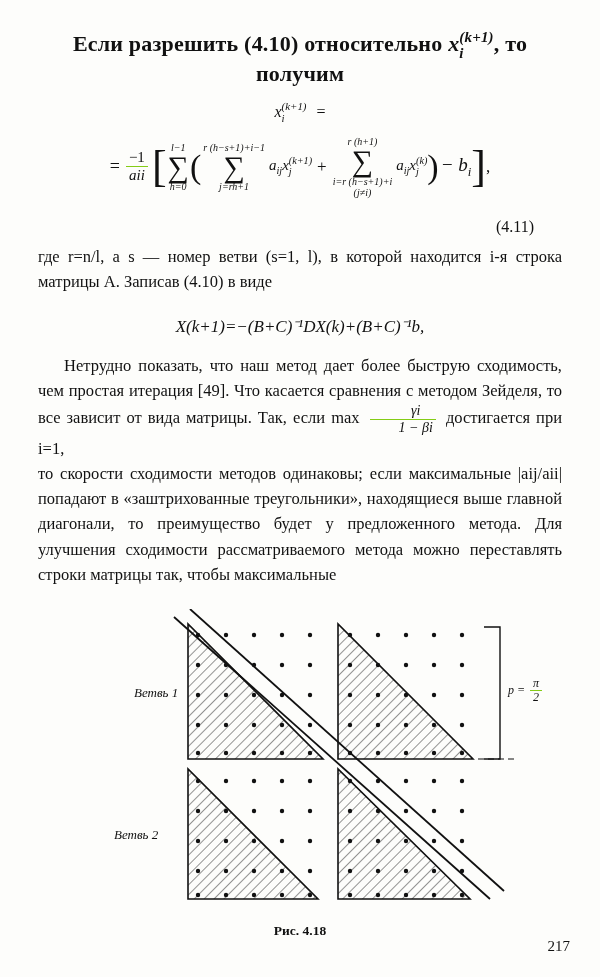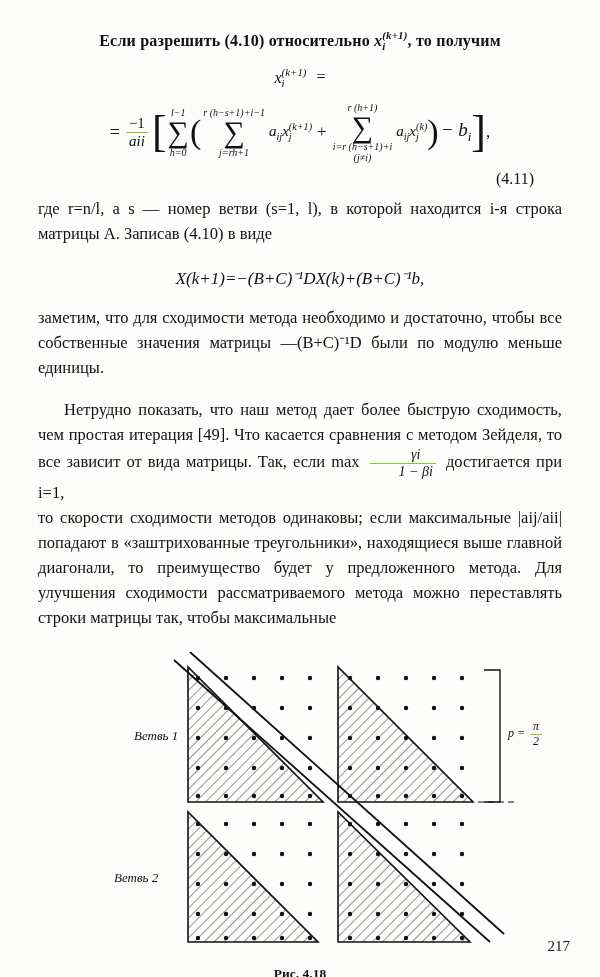--- a/index.html
+++ b/index.html
@@ -32,21 +32,21 @@
   p.body-text {
     margin: 0 0 0 0;
     font-size: 16.5px;
     line-height: 1.52;
     text-align: justify;
     text-indent: 0;
   }
   p.indent { text-indent: 26px; }
 
   .lead {
-    font-size: 16px;
+    font-size: 22px;
     font-weight: bold;
     text-align: center;
     margin: 0 0 6px 0;
     letter-spacing: 0.2px;
   }
   .lead .var { font-style: italic; font-weight: bold; }
 
   
   .math-block {
     margin: 10px 0 4px 0;
@@ -112,21 +112,21 @@
   }
   .eqrow {
     display: flex;
     align-items: center;
     justify-content: center;
     flex-wrap: nowrap;
   }
   .eqno {
     text-align: right;
     font-size: 16px;
-    margin-top: 7px;
+    margin-top: 20px;
     padding-right: 28px;
   }
 
   
   .figure {
     margin-top: 22px;
     position: relative;
     height: 300px;
   }
   .figcaption {
@@ -197,21 +197,20 @@
       </div>
       <div class="eqno">(4.11)</div>
     </div>
 
     <p class="body-text" style="margin-top:8px;">где r=n/l, а s — номер ветви (s=1, l), в которой находится i-я строка матрицы A. Записав (4.10) в виде</p>
 
     <div class="math-block centered it" style="margin-top:20px; margin-bottom:16px; font-size:17px;">
       <span>X(k+1)=−(B+C)⁻¹DX(k)+(B+C)⁻¹b,</span>
     </div>
 
-    <p class="body-text" style="margin-top:10px;">заметим, что для сходимости метода необходимо и достаточно, чтобы все собственные значения матрицы —(B+C)⁻¹D были по модулю меньше единицы.</p>
 
     <p class="body-text indent" style="margin-top:16px;">
       <span>Нетрудно показать, что наш метод дает более быструю сходимость, чем простая итерация [49]. Что касается сравнения с методом Зейделя, то все зависит от вида матрицы. Так, если max</span>
       <span class="frac it" style="font-size:14px; margin:0 4px;">
         <span class="num">γi</span>
         <span class="den">1 − βi</span>
       </span>
       <span>достигается при i=1,</span>
     </p>
 

